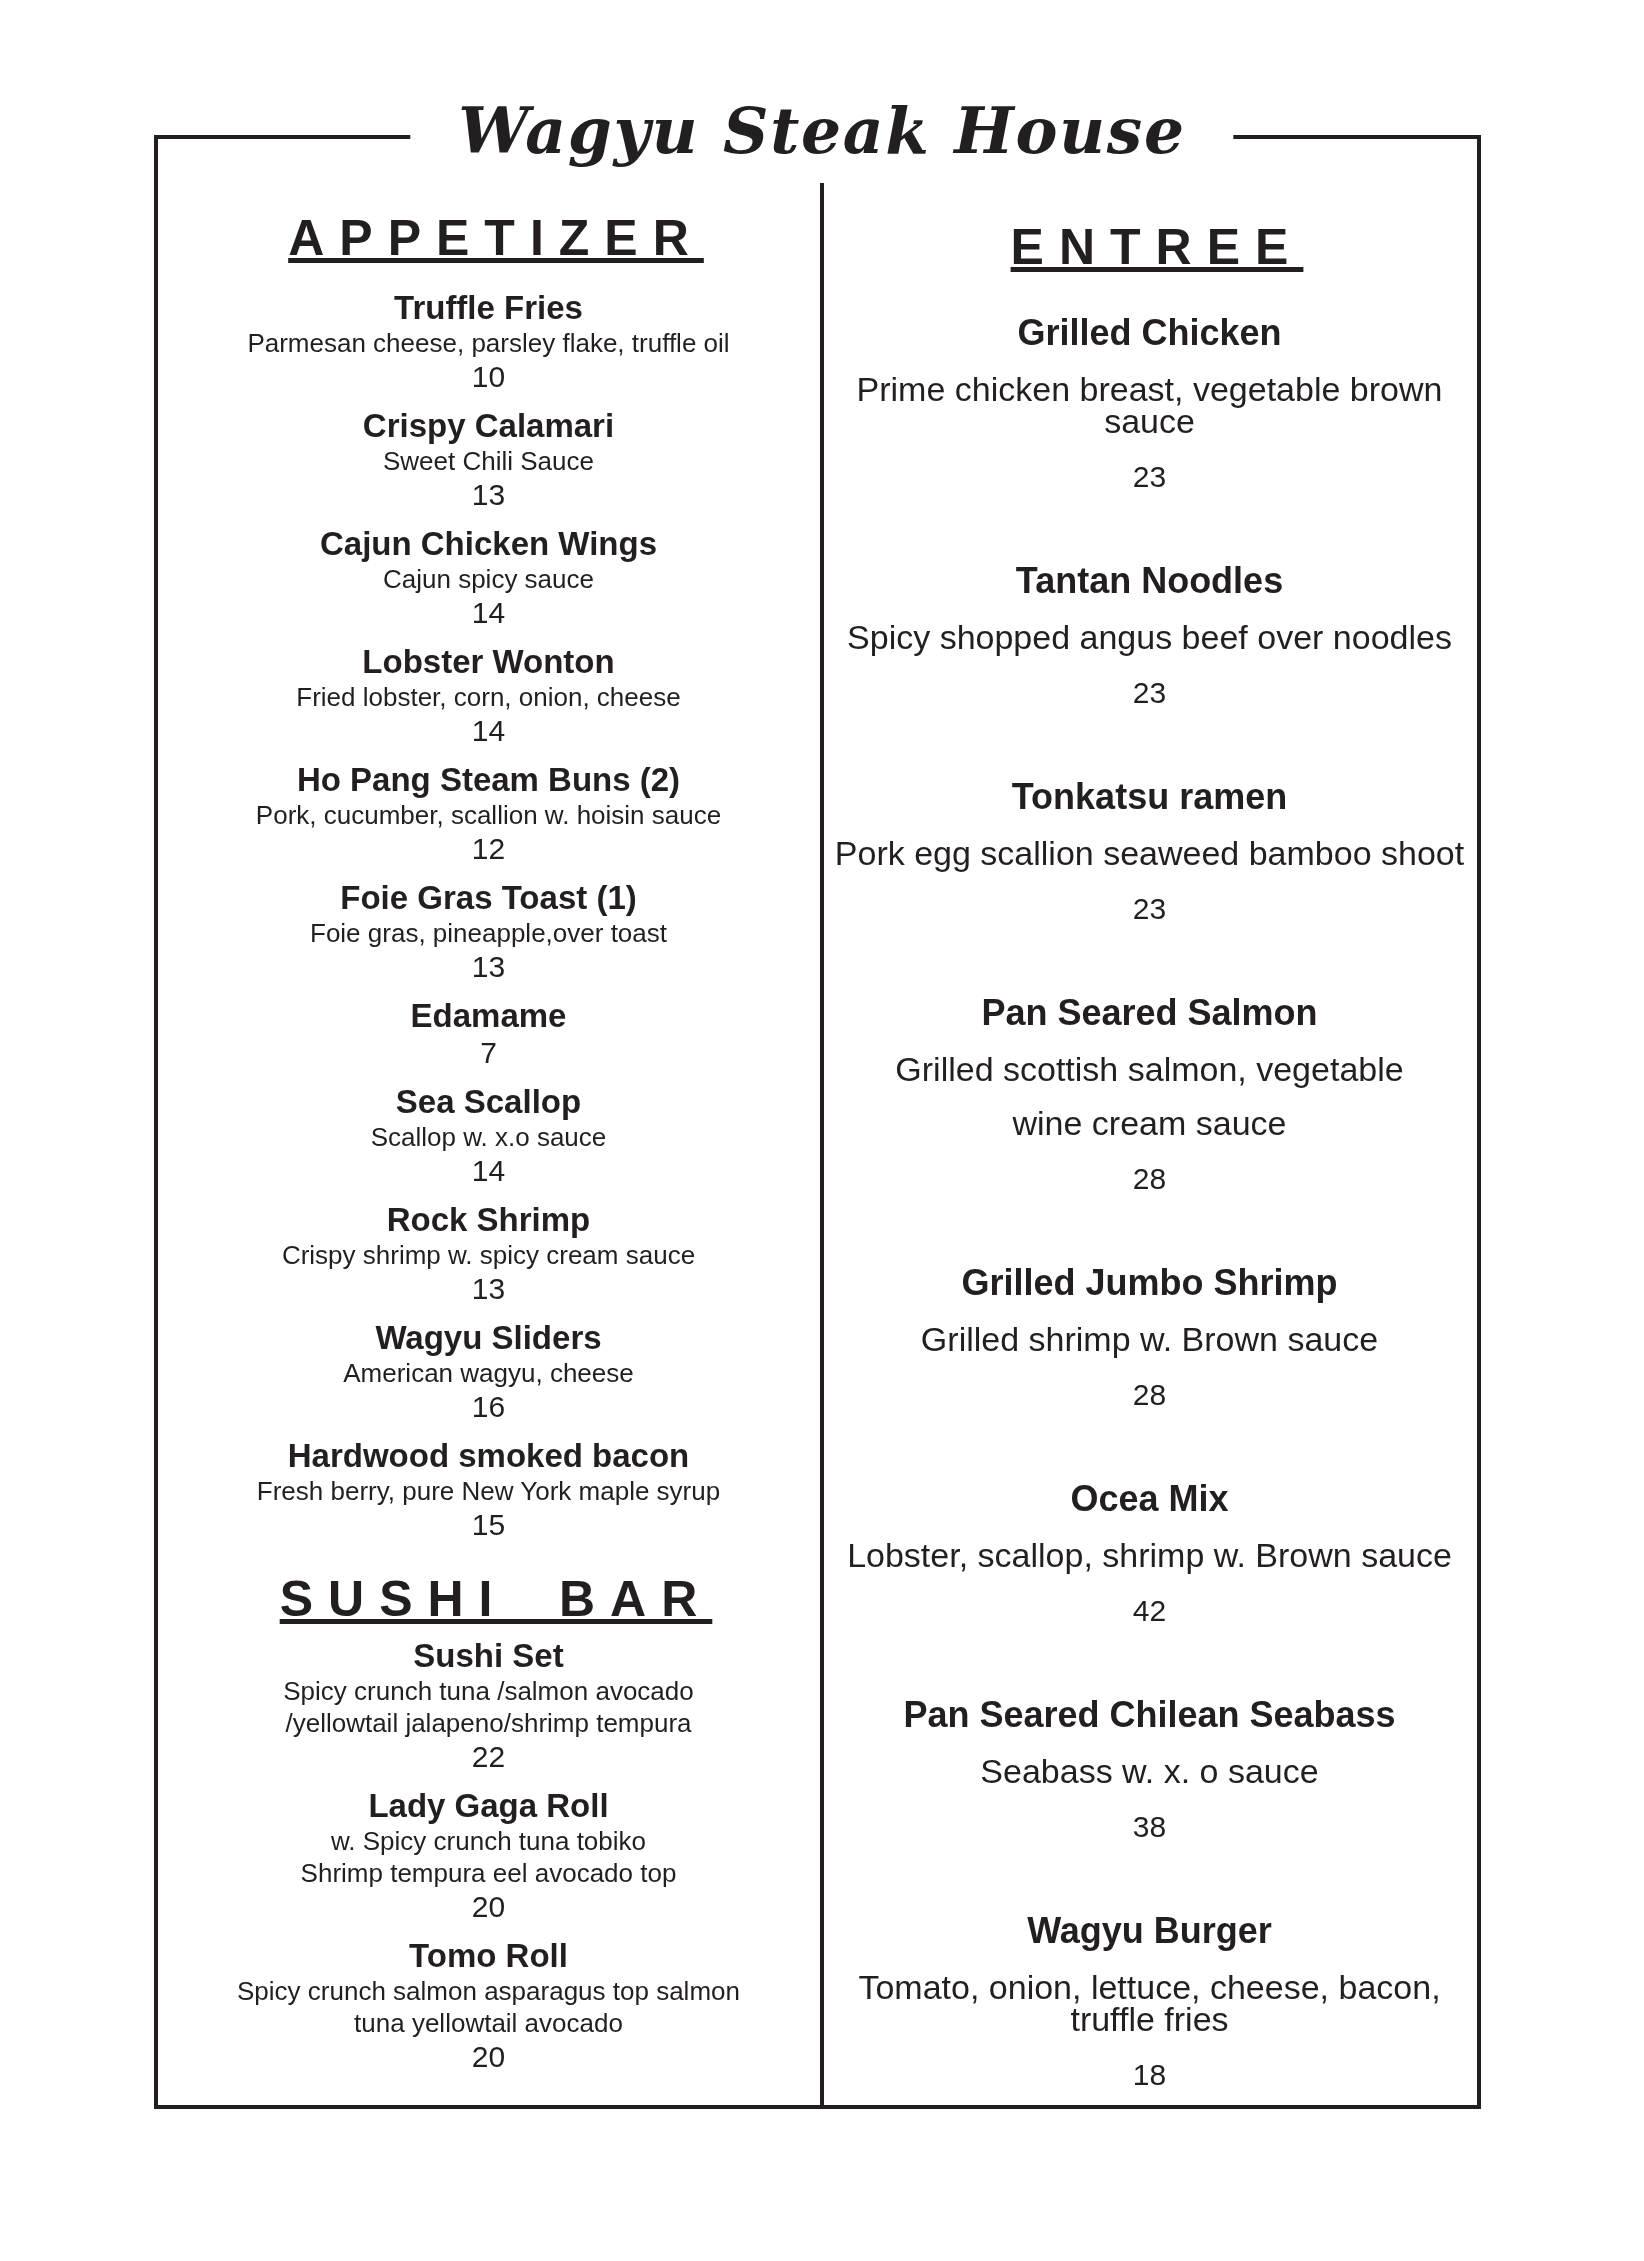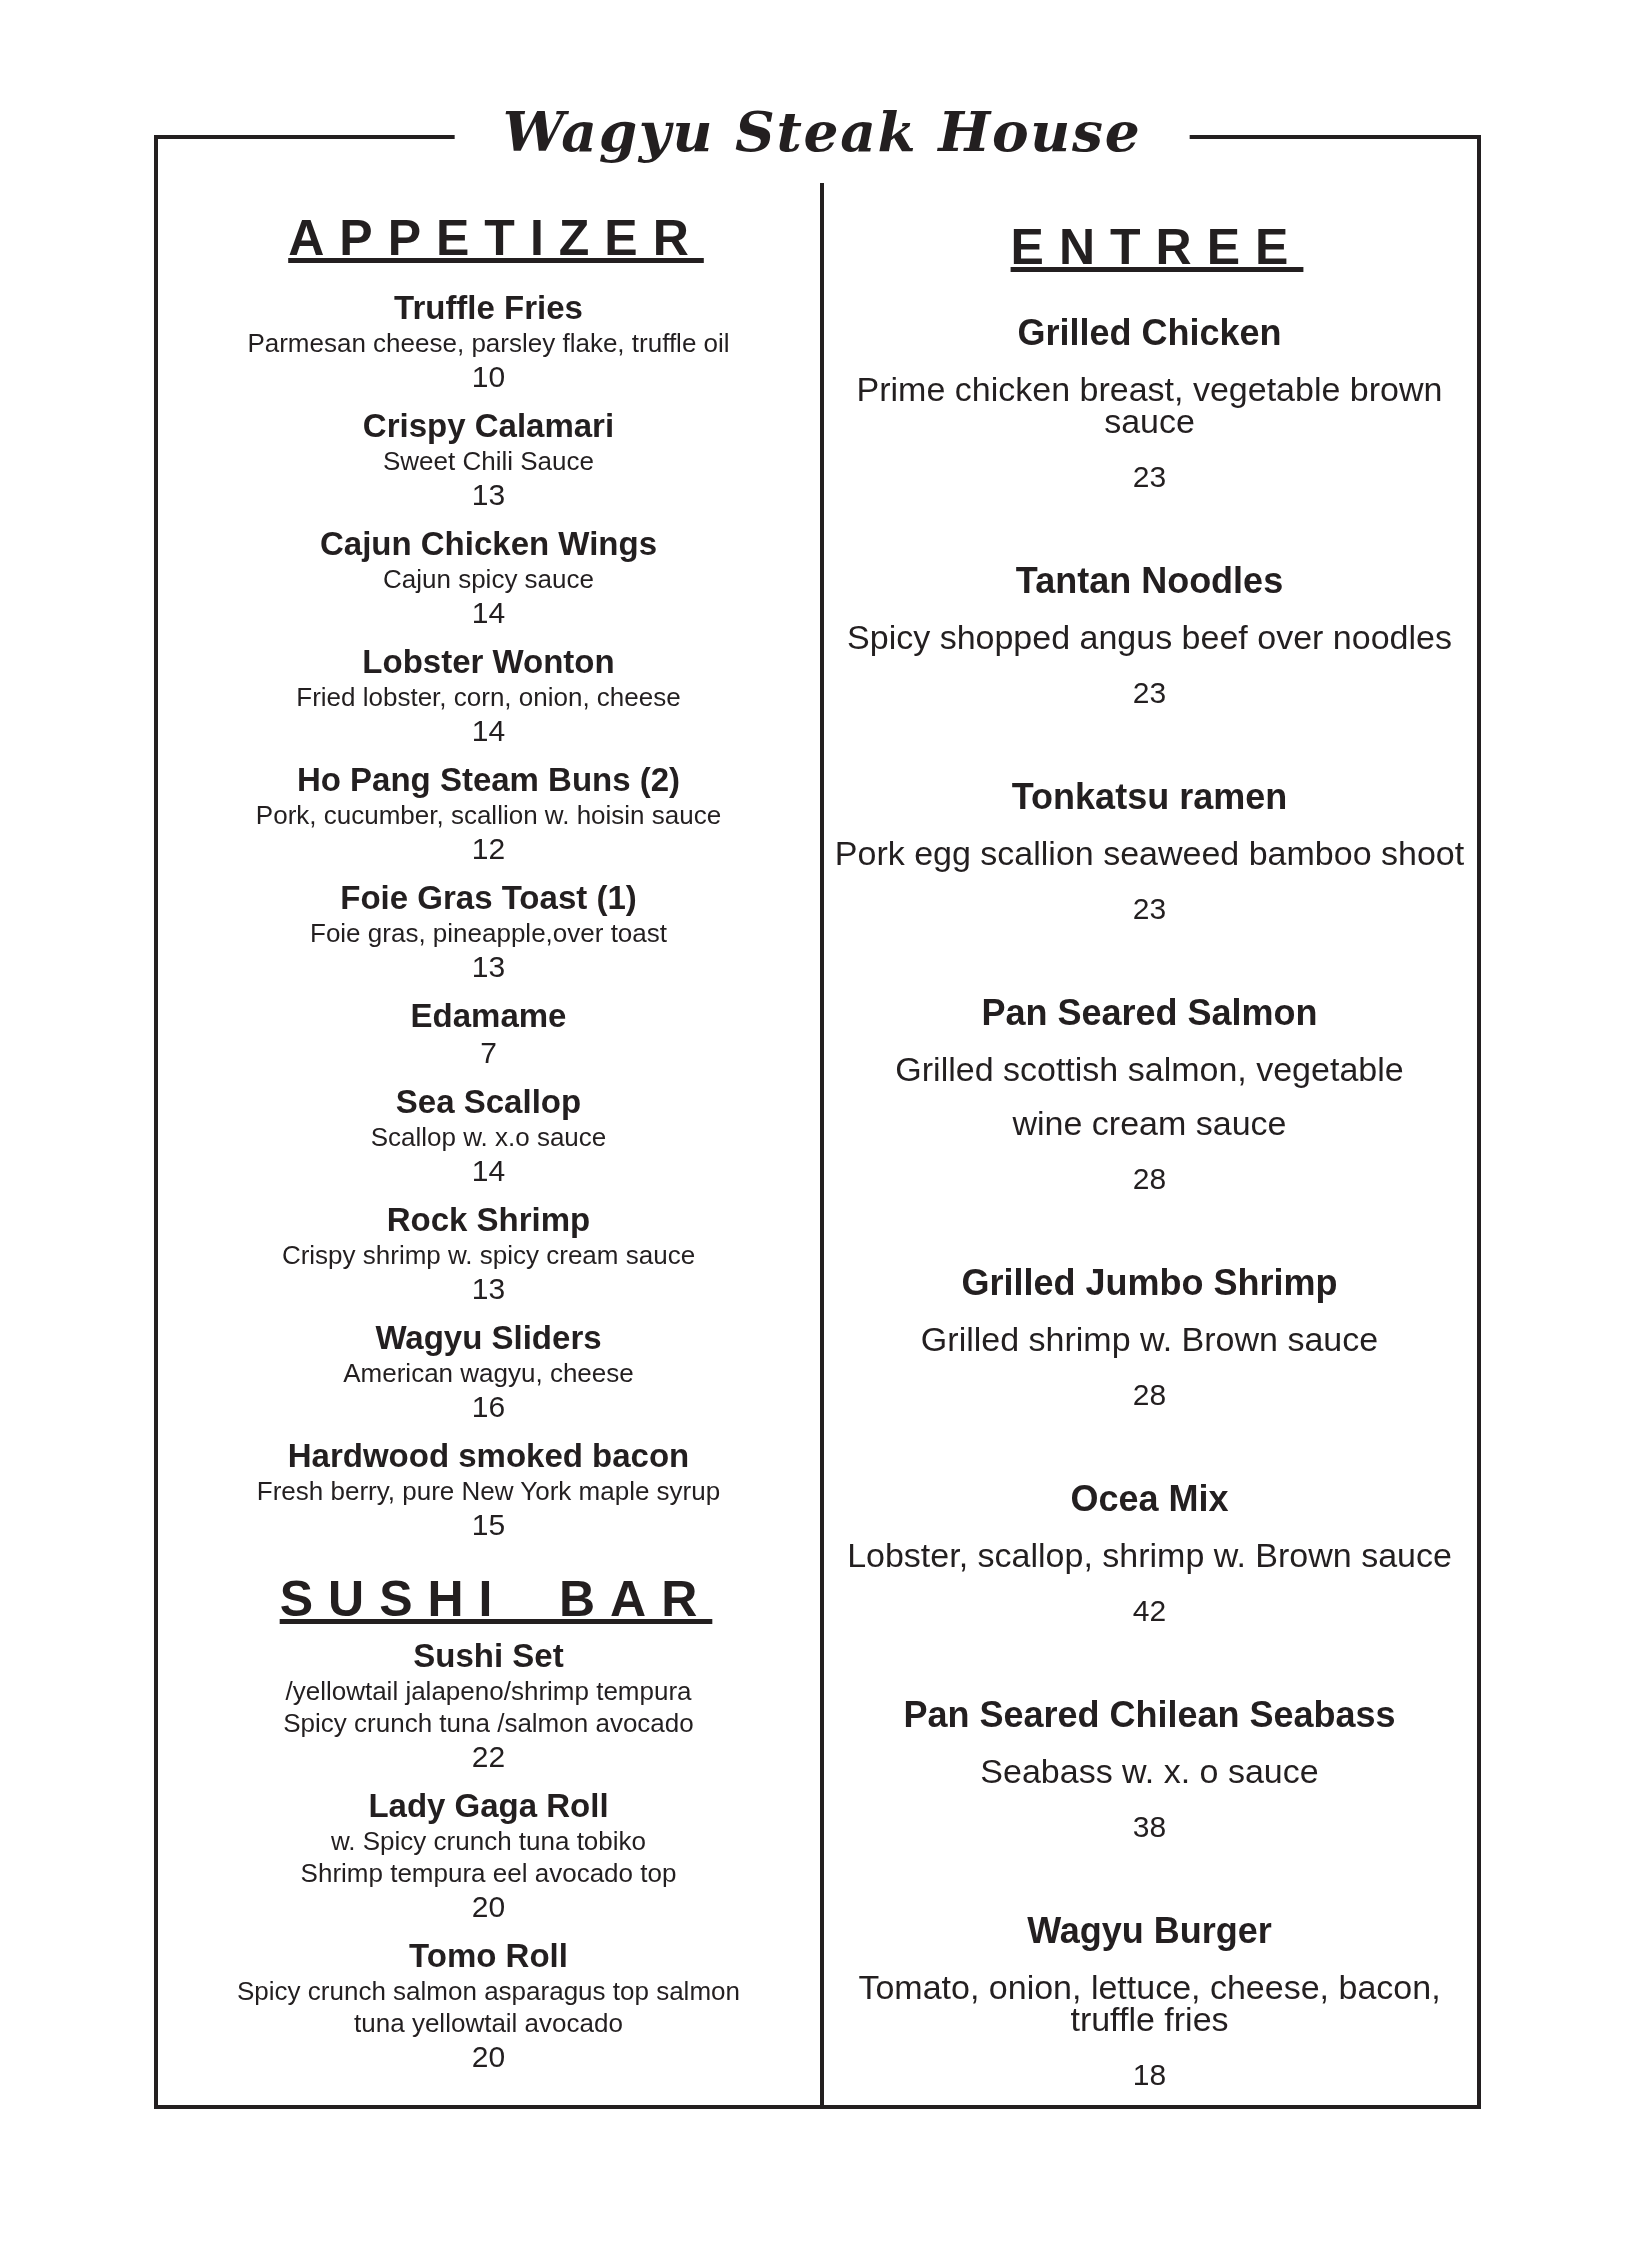--- a/index.html
+++ b/index.html
@@ -27,21 +27,21 @@
   .title{
     position:absolute;
     top:131px; left:822px;
     transform:translate(-50%,-50%);
     margin:0;
     background:#ffffff;
     padding:0 48px;
     font-family:"DejaVu Serif", serif;
     font-style:italic;
     font-weight:700;
-    font-size:55px;
+    font-size:63px;
     letter-spacing:1.7px;
     white-space:nowrap;
   }
   .col{position:absolute;text-align:center;}
   .col-left{left:163px; top:211px; width:651px;}
   .col-right{left:833px; top:204px; width:633px;margin-top:16px;}
   .section-heading{
     margin:0;
     font-size:50px;
     font-weight:800;
@@ -128,22 +128,22 @@
         <div class="menu-item compact">
           <div class="item-name">Hardwood smoked bacon</div>
           <div class="item-desc">Fresh berry, pure New York maple syrup</div>
           <div class="item-price">15</div>
         </div>
       </div>
     <h2 class="section-heading heading-sushi">SUSHI BAR</h2>
     <div>
         <div class="menu-item compact">
           <div class="item-name">Sushi Set</div>
+          <div class="item-desc">Spicy crunch tuna /salmon avocado</div>
           <div class="item-desc">/yellowtail jalapeno/shrimp tempura</div>
-          <div class="item-desc">Spicy crunch tuna /salmon avocado</div>
           <div class="item-price">22</div>
         </div>
         <div class="menu-item compact">
           <div class="item-name">Lady Gaga Roll</div>
           <div class="item-desc">w. Spicy crunch tuna tobiko</div>
           <div class="item-desc">Shrimp tempura eel avocado top</div>
           <div class="item-price">20</div>
         </div>
         <div class="menu-item compact">
           <div class="item-name">Tomo Roll</div>

